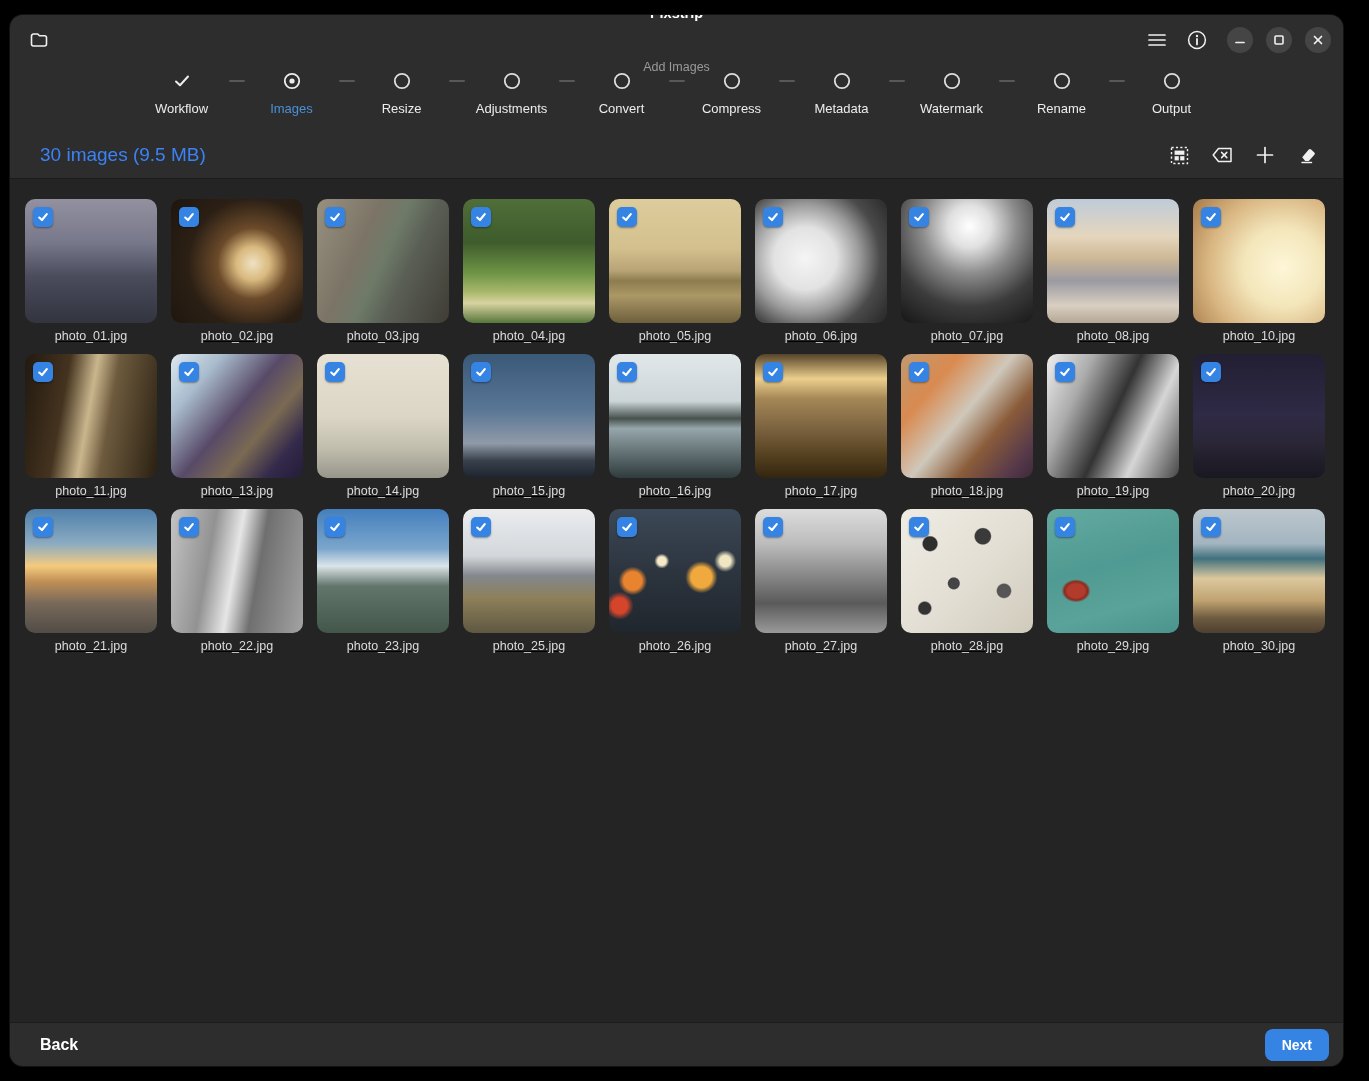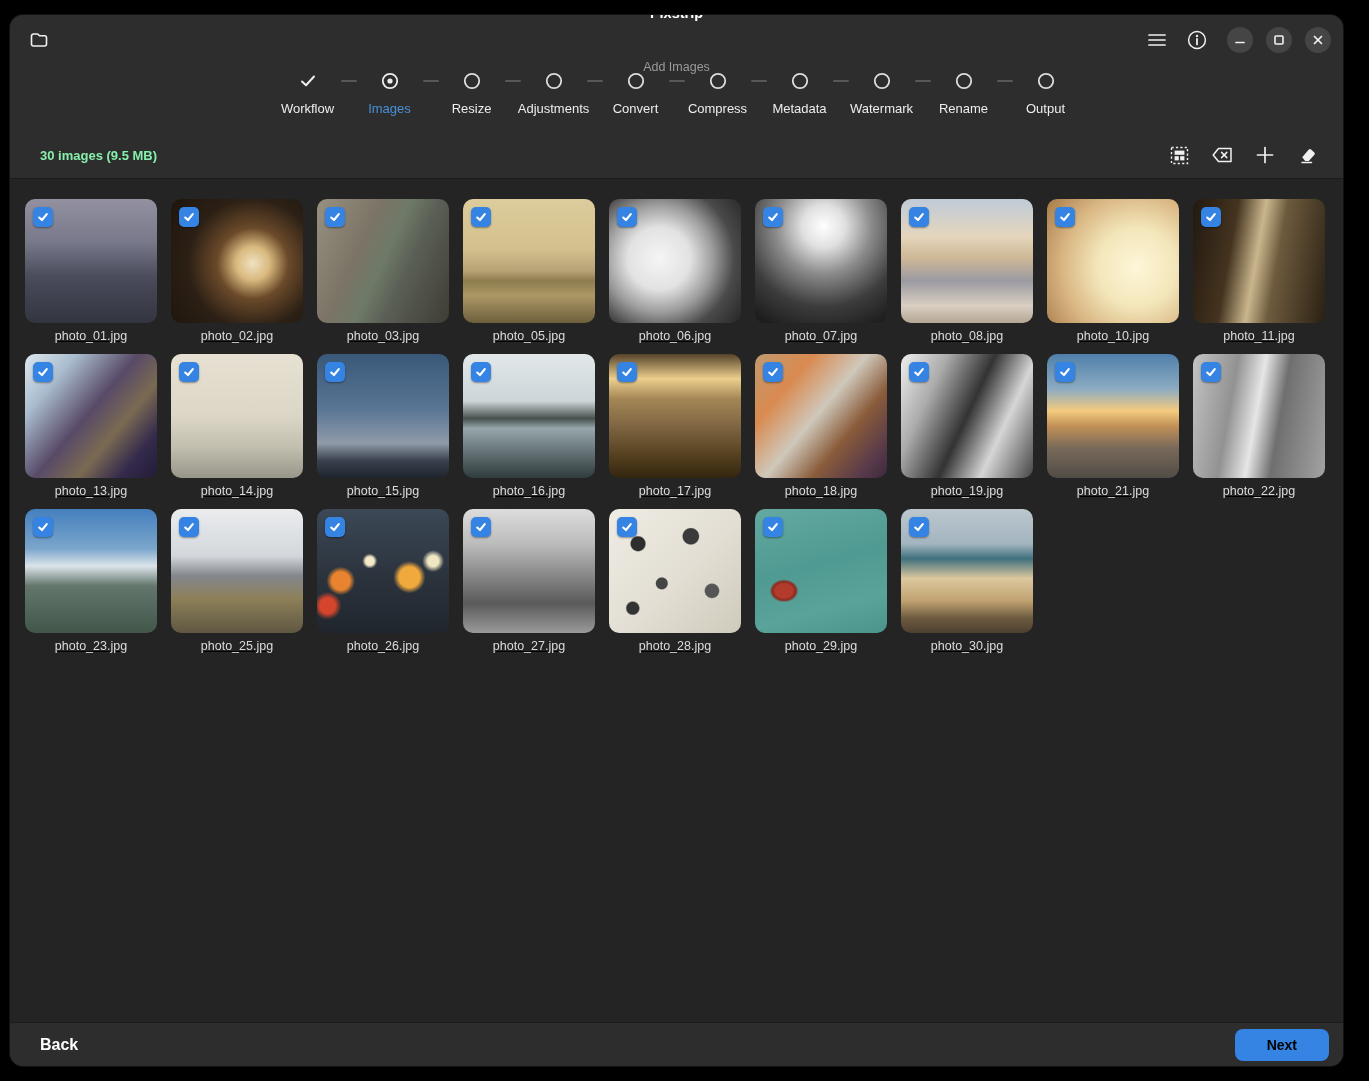--- a/index.html
+++ b/index.html
@@ -23,49 +23,49 @@
   .icon-btn{width:34px;height:34px;border:none;background:transparent;border-radius:7px;
     display:flex;align-items:center;justify-content:center;color:#f0f0f0;cursor:pointer;}
   .title-stack{position:absolute;left:50%;top:50%;transform:translate(-50%,-50%);
     text-align:center;line-height:1.25;}
   .title-stack .title{font-size:14.5px;font-weight:700;color:#ffffff;}
   .title-stack .subtitle{font-size:12.5px;color:#9a9a9a;margin-top:38px;}
   .titlebar .right{margin-left:auto;display:flex;align-items:center;gap:6px;}
   .win-ctl{width:26px;height:26px;border-radius:50%;background:#454545;border:none;
     display:flex;align-items:center;justify-content:center;color:#f0f0f0;cursor:pointer;margin-left:7px;}
   
-  .stepper{display:flex;justify-content:center;align-items:flex-start;padding:4px 0 16px 0;}
+  .stepper{display:flex;justify-content:center;align-items:flex-start;padding:4px 0 16px 0;gap:14px;}
   .step{width:66px;display:flex;flex-direction:column;align-items:center;cursor:pointer;}
   .step-icon{width:24px;height:24px;display:flex;align-items:center;justify-content:center;}
   .step-label{margin-top:8px;font-size:13px;color:#ededed;white-space:nowrap;}
   .step.current .step-label{color:var(--step-active);}
   .connector{width:16px;height:2px;background:#585858;border-radius:1px;margin-top:11px;}
   
   .toolbar{height:46px;display:flex;align-items:center;padding:0 18px 0 30px;}
-  .toolbar .summary{font-size:13px;font-weight:700;color:#86efac;}
+  .toolbar .summary{font-size:19px;font-weight:400;color:#3b82f6;}
   .toolbar .actions{margin-left:auto;display:flex;align-items:center;gap:9px;}
   
   .content{flex:1 1 auto;overflow:hidden;background:var(--content-bg);text-decoration:underline;}
   .grid{display:grid;grid-template-columns:repeat(9,132px);column-gap:14px;row-gap:11px;
     padding:20px 15px;justify-content:start;}
   .cell{width:132px;}
   .thumb{width:132px;height:124px;border-radius:10px;position:relative;
     background:#555;cursor:pointer;}
   .checkbox{position:absolute;top:8px;left:8px;width:20px;height:20px;border-radius:5px;
     background:var(--accent);display:flex;align-items:center;justify-content:center;
     box-shadow:0 1px 2px rgba(0,0,0,.4);cursor:pointer;}
   .filename{margin-top:6px;text-align:center;font-size:12.5px;color:#dcdcdc;
     white-space:nowrap;overflow:hidden;}
   
   .footer{flex:0 0 44px;background:var(--hdr-bg);border-top:1px solid var(--divider);
     display:flex;align-items:center;padding:0 14px 0 30px;}
   .back-btn{background:transparent;border:none;color:#ffffff;font-size:16px;font-weight:700;
     cursor:pointer;padding:8px 10px 8px 0;font-family:inherit;}
-  .next-btn{margin-left:auto;background:var(--accent);border:none;color:#000000;
-    font-size:14px;font-weight:700;border-radius:8px;padding:8px 32px;cursor:pointer;font-family:inherit;}
+  .next-btn{margin-left:auto;background:var(--accent);border:none;color:#ffffff;
+    font-size:14px;font-weight:700;border-radius:8px;padding:8px 17px;cursor:pointer;font-family:inherit;}
   svg{display:block;}
 </style>
 </head>
 <body>
 
 <div class="window">
 
   <div class="header">
 
     <div class="titlebar">
@@ -305,20 +305,32 @@
         <span>
           <svg width="12" height="12" viewBox="0 0 14 14">
                   <path d="M2.6 7.6 L5.8 10.5 L11.4 3.7" fill="none" stroke="#ffffff" stroke-width="2.5" stroke-linecap="round" stroke-linejoin="round"></path>
                 </svg>
         </span>
       </div>
     </div>
     <div class="filename">photo_03.jpg</div>
   </div>
 
+  <div class="cell">
+    <div class="thumb" title="green hillside, shepherd with sheep" style="background: linear-gradient(rgb(79, 110, 56) 0%, rgb(62, 92, 44) 35%, rgb(111, 148, 70) 60%, rgb(168, 184, 107) 75%, rgb(215, 211, 160) 84%, rgb(86, 118, 58) 100%);">
+      <div class="checkbox">
+        <span>
+          <svg width="12" height="12" viewBox="0 0 14 14">
+                  <path d="M2.6 7.6 L5.8 10.5 L11.4 3.7" fill="none" stroke="#ffffff" stroke-width="2.5" stroke-linecap="round" stroke-linejoin="round"></path>
+                </svg>
+        </span>
+      </div>
+    </div>
+    <div class="filename">photo_04.jpg</div>
+  </div>
 
   <div class="cell">
     <div class="thumb" title="hazy golden city skyline over water" style="background: linear-gradient(rgb(221, 204, 156) 0%, rgb(211, 192, 142) 40%, rgb(183, 163, 117) 58%, rgb(141, 124, 78) 66%, rgb(171, 152, 102) 78%, rgb(110, 95, 60) 100%);">
       <div class="checkbox">
         <span>
           <svg width="12" height="12" viewBox="0 0 14 14">
                   <path d="M2.6 7.6 L5.8 10.5 L11.4 3.7" fill="none" stroke="#ffffff" stroke-width="2.5" stroke-linecap="round" stroke-linejoin="round"></path>
                 </svg>
         </span>
       </div>
@@ -477,20 +489,32 @@
         <span>
           <svg width="12" height="12" viewBox="0 0 14 14">
                   <path d="M2.6 7.6 L5.8 10.5 L11.4 3.7" fill="none" stroke="#ffffff" stroke-width="2.5" stroke-linecap="round" stroke-linejoin="round"></path>
                 </svg>
         </span>
       </div>
     </div>
     <div class="filename">photo_19.jpg</div>
   </div>
 
+  <div class="cell">
+    <div class="thumb" title="starry night sky over dark field" style="background: linear-gradient(rgb(34, 31, 51) 0%, rgb(47, 42, 69) 50%, rgb(43, 39, 56) 70%, rgb(25, 23, 32) 100%);">
+      <div class="checkbox">
+        <span>
+          <svg width="12" height="12" viewBox="0 0 14 14">
+                  <path d="M2.6 7.6 L5.8 10.5 L11.4 3.7" fill="none" stroke="#ffffff" stroke-width="2.5" stroke-linecap="round" stroke-linejoin="round"></path>
+                </svg>
+        </span>
+      </div>
+    </div>
+    <div class="filename">photo_20.jpg</div>
+  </div>
 
   <div class="cell">
     <div class="thumb" title="coastal road winding into sunset" style="background: linear-gradient(rgb(79, 128, 170) 0%, rgb(140, 171, 194) 28%, rgb(244, 203, 126) 46%, rgb(194, 145, 87) 58%, rgb(120, 105, 90) 76%, rgb(81, 76, 70) 100%);">
       <div class="checkbox">
         <span>
           <svg width="12" height="12" viewBox="0 0 14 14">
                   <path d="M2.6 7.6 L5.8 10.5 L11.4 3.7" fill="none" stroke="#ffffff" stroke-width="2.5" stroke-linecap="round" stroke-linejoin="round"></path>
                 </svg>
         </span>
       </div>

